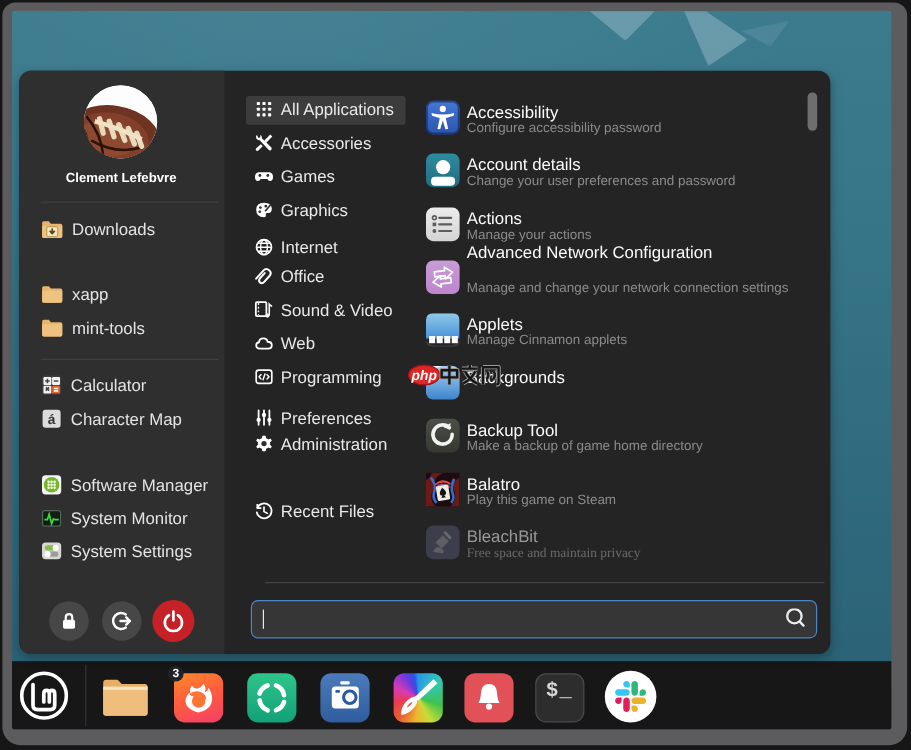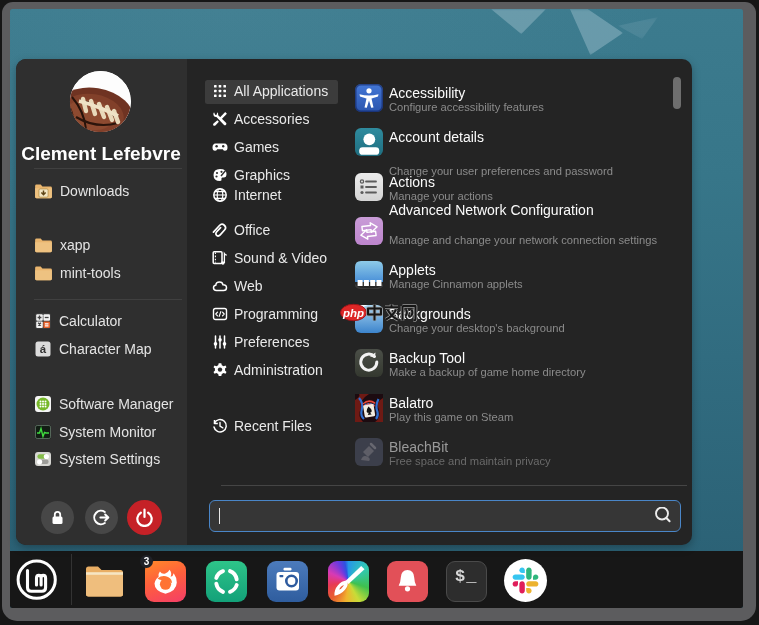--- a/index.html
+++ b/index.html
@@ -59,21 +59,21 @@
       <g stroke="#e8d9ba" stroke-width="4.4" stroke-linecap="round">
         <path d="M13 28 L16 40"></path>
         <path d="M21 30 L25 43"></path>
         <path d="M29 33 L34 46"></path>
         <path d="M37 36 L42 49"></path>
         <path d="M44 40 L48 51"></path>
       </g>
       <path d="M9 30 Q28 35 48 45" stroke="#efe2c5" stroke-width="3.8" fill="none"></path>
     </svg>
   </div>
-  <div class="abs" style="left:0;top:84px;width:170px;text-align:center;color:#fff;font-size:19px;font-weight:bold;">Clement Lefebvre</div>
+  <div class="abs" style="left:0;top:84px;width:170px;text-align:center;color:#fff;font-size:11px;font-weight:bold;">Clement Lefebvre</div>
   <div class="sep" style="left:18px;top:109px;width:148px;"></div>
 
   <div class="sideitem" style="top:118px;"><svg width="19" height="19" viewBox="0 0 17 17">
         <path d="M1 3.5 Q1 2.2 2.2 2.2 L6 2.2 L7.5 4 L14.8 4 Q16 4 16 5.2 L16 13.3 Q16 14.6 14.8 14.6 L2.2 14.6 Q1 14.6 1 13.3 Z" fill="#e9b56e"></path>
         <path d="M1 5.6 L16 5.6 L16 13.3 Q16 14.6 14.8 14.6 L2.2 14.6 Q1 14.6 1 13.3 Z" fill="#eec281"></path>
         <rect x="4.4" y="6.2" width="8.2" height="7.4" rx="1.1" fill="#f3e6c4" stroke="#a8843c" stroke-width="0.6"></rect>
         <path d="M8.5 7.5 L8.5 11 M6.6 9.3 L8.5 11.3 L10.4 9.3" stroke="#5f4517" stroke-width="1.3" fill="none"></path>
       </svg>Downloads</div>
   <div class="sideitem" style="top:172px;"><svg width="19" height="19" viewBox="0 0 17 17">
         <path d="M1 3.5 Q1 2.2 2.2 2.2 L6 2.2 L7.5 4 L14.8 4 Q16 4 16 5.2 L16 13.3 Q16 14.6 14.8 14.6 L2.2 14.6 Q1 14.6 1 13.3 Z" fill="#e9b56e"></path>
@@ -171,42 +171,42 @@
         <circle cx="4.6" cy="7.3" r="1.2" fill="#2e2e2e"></circle>
         <circle cx="11.2" cy="7.3" r="1.2" fill="#2e2e2e"></circle>
       </svg>Games</div>
   <div class="catitem" style="top:102px;"><svg width="16" height="16" viewBox="0 0 16 16">
         <path d="M8 2 Q14.5 2 14.5 7 Q14.5 11 11 10.5 Q9 10.2 9.5 12 Q10 14 8 14 Q1.5 14 1.5 8 Q1.5 2 8 2 Z" fill="#fff"></path>
         <circle cx="5" cy="6" r="1.1" fill="#2e2e2e"></circle>
         <circle cx="9.5" cy="4.8" r="1.1" fill="#2e2e2e"></circle>
         <circle cx="4.5" cy="9.5" r="1.1" fill="#2e2e2e"></circle>
         <path d="M9 9 L14 3" stroke="#2e2e2e" stroke-width="1.4"></path>
       </svg>Graphics</div>
-  <div class="catitem" style="top:122px;justify-content:flex-end;"><svg width="16" height="16" viewBox="0 0 16 16">
+  <div class="catitem" style="top:133px;justify-content:flex-end;"><svg width="16" height="16" viewBox="0 0 16 16">
         <circle cx="8" cy="8" r="6.2" fill="none" stroke="#fff" stroke-width="1.5"></circle>
         <ellipse cx="8" cy="8" rx="2.8" ry="6.2" fill="none" stroke="#fff" stroke-width="1.2"></ellipse>
         <path d="M2 8 L14 8 M3 4.7 L13 4.7 M3 11.3 L13 11.3" stroke="#fff" stroke-width="1.2"></path>
       </svg>Internet</div>
   <div class="catitem" style="top:157px;"><svg width="16" height="16" viewBox="0 0 16 16">
         <path d="M4.6 14 L4.6 5 Q4.6 1.6 8 1.6 Q11.4 1.6 11.4 5 L11.4 11.5 Q11.4 14.2 9.1 14.2 Q6.8 14.2 6.8 11.5 L6.8 5.8" stroke="#fff" stroke-width="1.7" fill="none" stroke-linecap="round" transform="rotate(42 8 8)"></path>
       </svg>Office</div>
   <div class="catitem" style="top:185px;"><svg width="16" height="16" viewBox="0 0 16 16">
         <rect x="1.2" y="1.8" width="8.8" height="11.6" rx="1" fill="none" stroke="#fff" stroke-width="1.5"></rect>
         <path d="M3.4 2.5 L3.4 12.6" stroke="#fff" stroke-width="1.1" stroke-dasharray="1.6 1.5"></path>
         <circle cx="10.9" cy="13" r="1.7" fill="#fff"></circle>
         <path d="M12.4 13 L12.4 3.6 Q13.4 5 14.8 5.2" stroke="#fff" stroke-width="1.3" fill="none"></path>
       </svg>Sound &amp; Video</div>
   <div class="catitem" style="top:213px;"><svg width="16" height="16" viewBox="0 0 16 16">
         <path d="M4.5 12.5 Q1.5 12.5 1.5 9.8 Q1.5 7.5 3.8 7.2 Q4 4 7.5 4 Q10.5 4 11 6.8 Q14.5 6.8 14.5 9.7 Q14.5 12.5 11.5 12.5 Z" fill="none" stroke="#fff" stroke-width="1.5"></path>
       </svg>Web</div>
   <div class="catitem" style="top:241px;"><svg width="16" height="16" viewBox="0 0 16 16">
         <rect x="1.5" y="2.5" width="13" height="11" rx="2" fill="none" stroke="#fff" stroke-width="1.4"></rect>
         <path d="M5.5 6.2 L3.8 8 L5.5 9.8 M10.5 6.2 L12.2 8 L10.5 9.8 M8.8 5.6 L7.2 10.4" stroke="#fff" stroke-width="1.2" fill="none" stroke-linecap="round" stroke-linejoin="round"></path>
       </svg>Programming</div>
-  <div class="catitem" style="top:269px;"><svg width="16" height="16" viewBox="0 0 16 16">
+  <div class="catitem" style="top:269px;align-items:flex-end;"><svg width="16" height="16" viewBox="0 0 16 16">
         <g stroke="#fff" stroke-width="1.5" stroke-linecap="round">
           <path d="M3.5 2 L3.5 14 M8 2 L8 14 M12.5 2 L12.5 14"></path>
         </g>
         <g fill="#fff">
           <rect x="1.9" y="8.3" width="3.2" height="3.2" rx="1"></rect>
           <rect x="6.4" y="4.2" width="3.2" height="3.2" rx="1"></rect>
           <rect x="10.9" y="8.3" width="3.2" height="3.2" rx="1"></rect>
         </g>
       </svg>Preferences</div>
   <div class="catitem" style="top:297px;"><svg width="16" height="16" viewBox="0 0 16 16">
@@ -217,28 +217,28 @@
         <path d="M2.5 5 A6.2 6.2 0 1 1 2 9" stroke="#fff" stroke-width="1.5" fill="none" stroke-linecap="round"></path>
         <path d="M2.5 2 L2.5 5.4 L5.8 5.4" fill="none" stroke="#fff" stroke-width="1.5" stroke-linejoin="round"></path>
         <path d="M8 4.5 L8 8.2 L10.8 9.8" stroke="#fff" stroke-width="1.4" fill="none" stroke-linecap="round"></path>
       </svg>Recent Files</div>
 
   <div class="appicon" style="top:25px;background:linear-gradient(#4477d6,#2b55ae);box-shadow:inset 0 0 0 1.5px rgba(12,28,80,.55);"><svg width="28" height="28" viewBox="0 0 28 28">
         <circle cx="14" cy="6.8" r="2.6" fill="#fff"></circle>
         <path d="M4.5 10.2 Q14 12.8 23.5 10.2 L23 12.5 Q18 14 16.5 14.5 L18.5 23.5 L16.2 23.8 L14 16.5 L11.8 23.8 L9.5 23.5 L11.5 14.5 Q10 14 5 12.5 Z" fill="#fff"></path>
       </svg></div>
   <div class="apptitle" style="top:26px;">Accessibility</div>
-  <div class="appsub" style="top:42px;">Configure accessibility features</div>
+  <div class="appsub" style="top:42px;">Configure accessibility password</div>
 
   <div class="appicon" style="top:69px;background:linear-gradient(#2f8b9e,#1f6e80);"><svg width="28" height="28" viewBox="0 0 28 28">
         <circle cx="14.3" cy="11.3" r="5.9" fill="#fff"></circle>
         <rect x="4.2" y="19.2" width="20" height="7.6" rx="3.4" fill="#fff"></rect>
       </svg></div>
   <div class="apptitle" style="top:70px;">Account details</div>
-  <div class="appsub" style="top:86px;margin-top:20px;">Change your user preferences and password</div>
+  <div class="appsub" style="top:86px;">Change your user preferences and password</div>
 
   <div class="appicon" style="top:114px;background:linear-gradient(#ececec,#d4d4d4);"><svg width="28" height="28" viewBox="0 0 28 28">
         <g stroke="#5c5c5c" stroke-width="1.8" stroke-linecap="round">
           <path d="M11 8.5 L21 8.5"></path>
           <path d="M11 14 L21 14"></path>
           <path d="M11 19.5 L21 19.5"></path>
         </g>
         <circle cx="7" cy="8.5" r="1.6" fill="none" stroke="#5c5c5c" stroke-width="1.3"></circle>
         <rect x="5.5" y="12.5" width="3" height="3" fill="#5c5c5c"></rect>
         <circle cx="7" cy="19.5" r="1.6" fill="#5c5c5c"></circle>
@@ -271,21 +271,20 @@
           <rect x="21.5" y="19" width="5" height="6"></rect>
         </g>
       </svg></div>
   <div class="apptitle" style="top:203px;">Applets</div>
   <div class="appsub" style="top:219px;">Manage Cinnamon applets</div>
 
   <div class="appicon" style="top:246px;background:linear-gradient(#a8d4f0,#3c84cc);"><svg width="28" height="28" viewBox="0 0 28 28">
         <path d="M0 0 L13 0 Q4 3 0 11 Z" fill="#f5f9fd"></path>
       </svg></div>
   <div class="apptitle" style="top:247px;">Backgrounds</div>
-  <div class="appsub" style="top:263px;">Change your desktop's background</div>
 
   <div class="appicon" style="top:290px;background:linear-gradient(#4b4f48,#34382f);"><svg width="28" height="28" viewBox="0 0 28 28">
         <path d="M19.5 7.5 A8 8 0 1 0 21.8 13" stroke="#f2f2f2" stroke-width="3" fill="none" stroke-linecap="round"></path>
         <path d="M20.5 3.5 L20 9 L14.8 7.2 Z" fill="#f2f2f2"></path>
       </svg></div>
   <div class="apptitle" style="top:291px;text-align:center;">Backup Tool</div>
   <div class="appsub" style="top:307px;">Make a backup of game home directory</div>
 
   <div class="appicon" style="top:335px;background:#301418;border-radius:4px;"><svg width="28" height="28" viewBox="0 0 28 28">
         <rect width="28" height="28" fill="#1c0b10"></rect>
@@ -308,21 +307,21 @@
       </svg></div>
   <div class="apptitle" style="top:336px;">Balatro</div>
   <div class="appsub" style="top:352px;">Play this game on Steam</div>
 
   <div class="appicon" style="top:379px;background:#555a72;opacity:.5;"><svg width="28" height="28" viewBox="0 0 28 28">
         <path d="M16 6 L20 10" stroke="#aab" stroke-width="2.5" stroke-linecap="round"></path>
         <path d="M8 14 L14 8 L19 13 L13 19 Z" fill="#99a"></path>
         <path d="M6 22 Q8 16 13 19 Q16 21 14 23 Z" fill="#99a"></path>
       </svg></div>
   <div class="apptitle" style="top:380px;color:#9a9a9a;">BleachBit</div>
-  <div class="appsub" style="top:396px;color:#6a6a6a;">Free space and maintain privacy</div>
+  <div class="appsub" style="top:396px;color:#6a6a6a;font-family:Liberation Serif, serif;">Free space and maintain privacy</div>
 
   <div class="abs" style="left:657px;top:18px;width:8px;height:32px;background:#6e6e6e;border-radius:4px;"></div>
 
   <div class="sep" style="left:205px;top:426px;width:466px;background:#454545;"></div>
   <div class="abs" style="left:193px;top:441px;width:472px;height:32px;border:1px solid #4a86c8;border-radius:6px;background:#363636;"></div>
   <div class="abs" style="left:203px;top:449px;width:1px;height:16px;background:#e8e8e8;"></div>
   <svg class="abs" style="left:638px;top:448px;" width="18" height="18" viewBox="0 0 18 18">
       <circle cx="8" cy="6.5" r="6" fill="none" stroke="#ececec" stroke-width="1.9"></circle>
       <path d="M12.4 11 L15.6 14.3" stroke="#ececec" stroke-width="2" stroke-linecap="round"></path>
     </svg>

